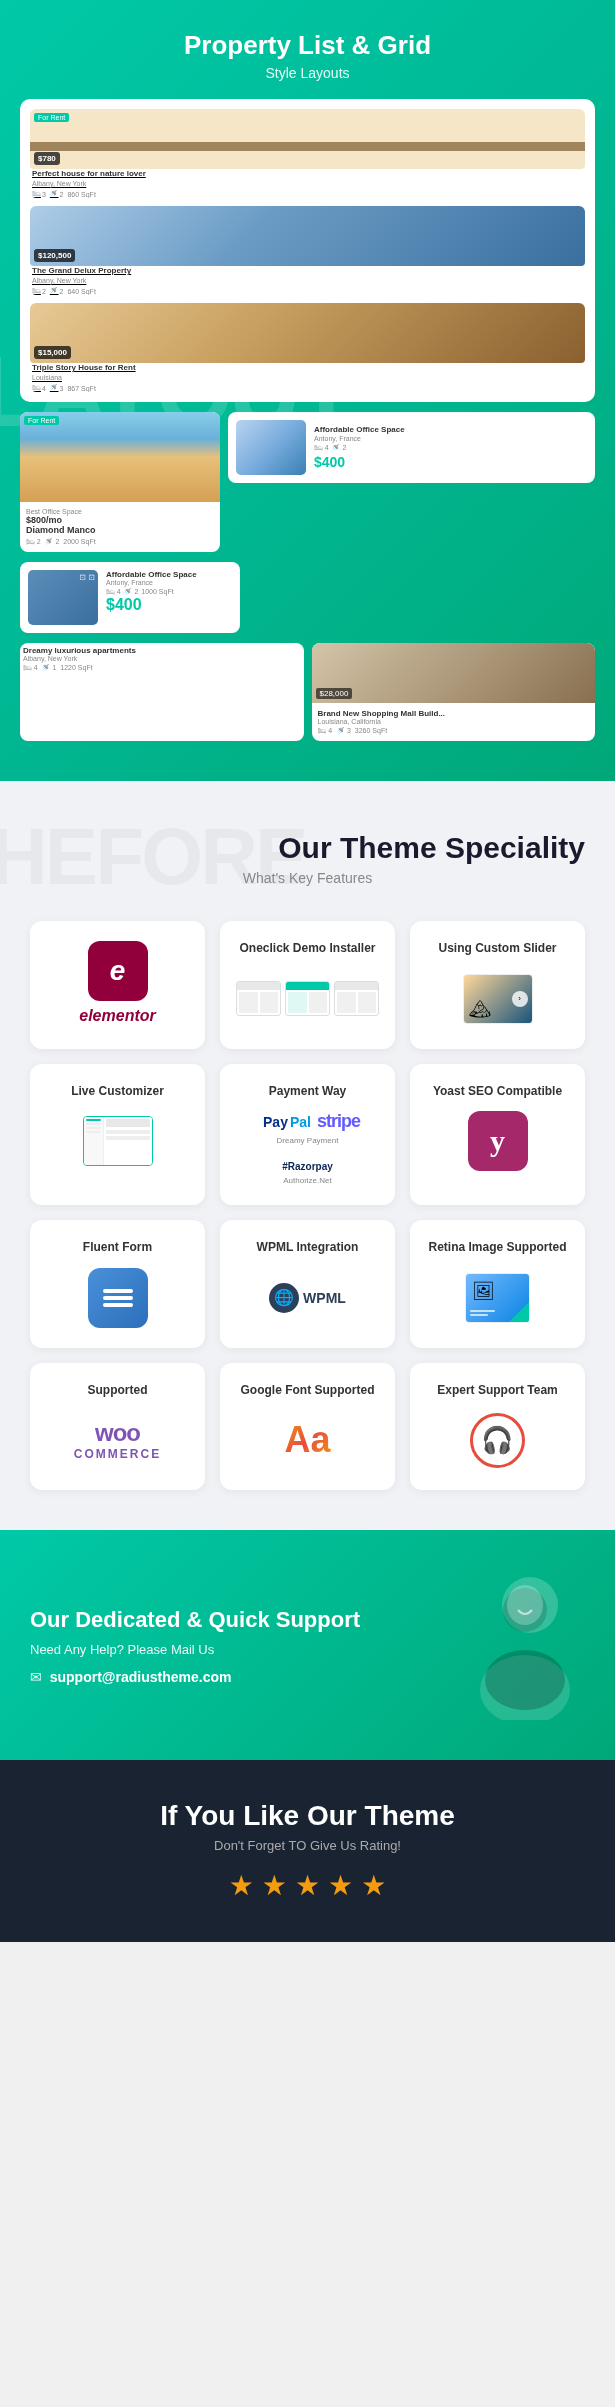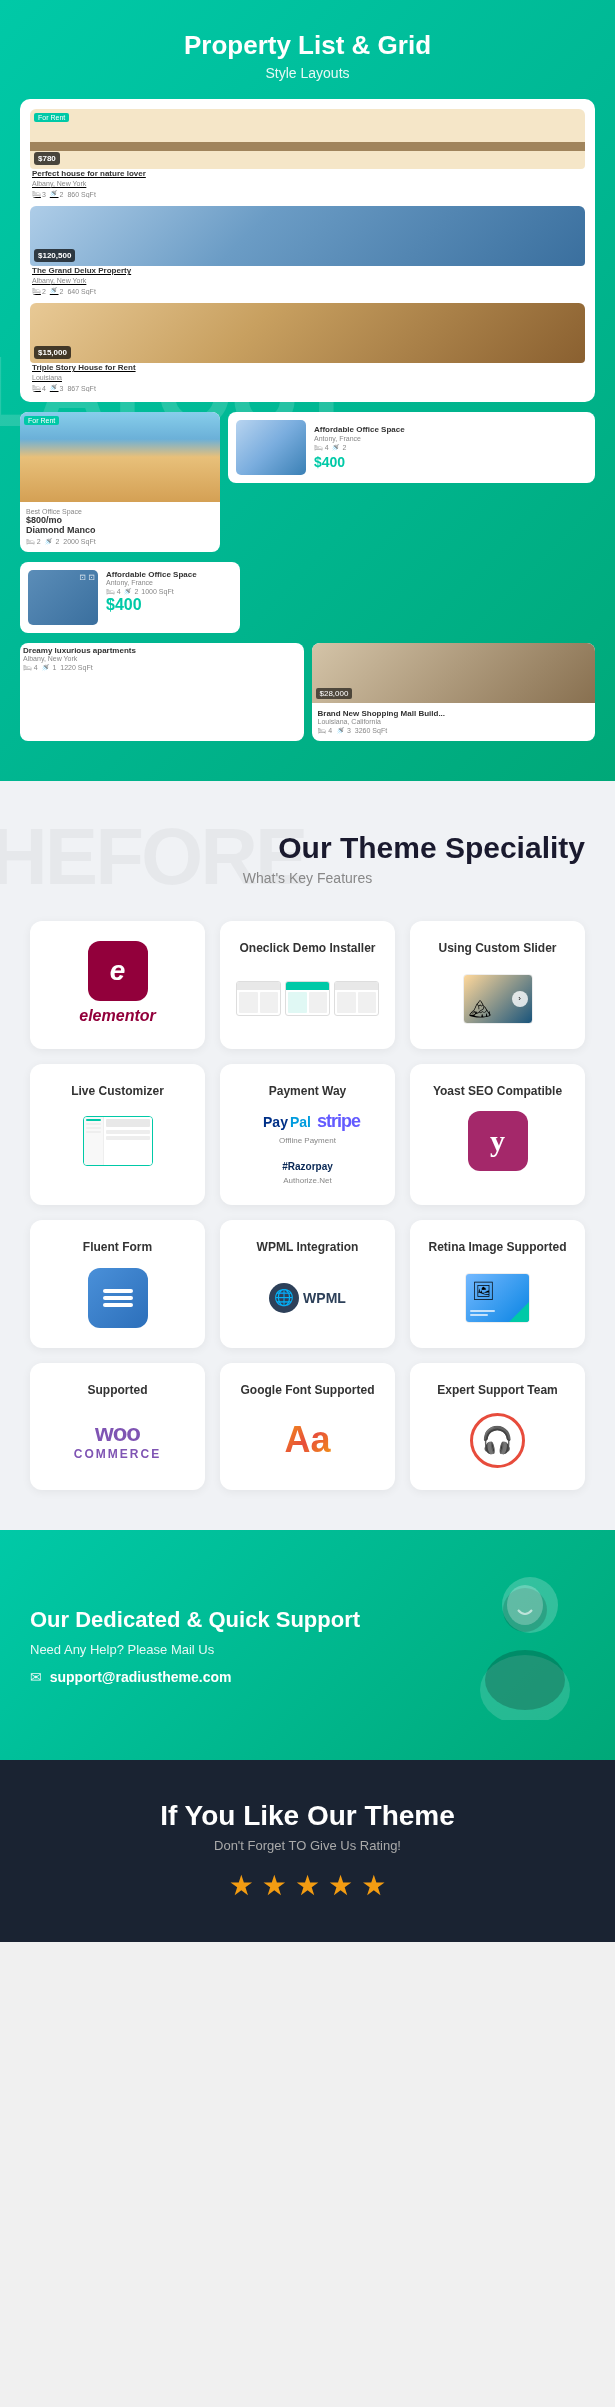--- a/index.html
+++ b/index.html
@@ -779,21 +779,21 @@
       <div class="feature-card-title">Payment Way</div>
       <div class="feature-icon-area">
         <div class="payment-logos">
           <div style="display:flex;align-items:center;gap:6px;padding-left:8px;">
             <div class="paypal-logo">
               <span class="paypal-p1">Pay</span>
                 <span class="paypal-p2">Pal</span>
             </div>
             <div class="stripe-logo">stripe</div>
           </div>
-          <div class="offline-text">Offline Payment</div>
+          <div class="offline-text">Dreamy Payment</div>
           <div class="razorpay-logo">#Razorpay</div>
           <div class="authorize-logo">Authorize.Net</div>
         </div>
       </div>
     </div>
 
     <div class="feature-card">
       <div class="feature-card-title">Yoast SEO Compatible</div>
       <div class="feature-icon-area">
         <div class="yoast-icon">

